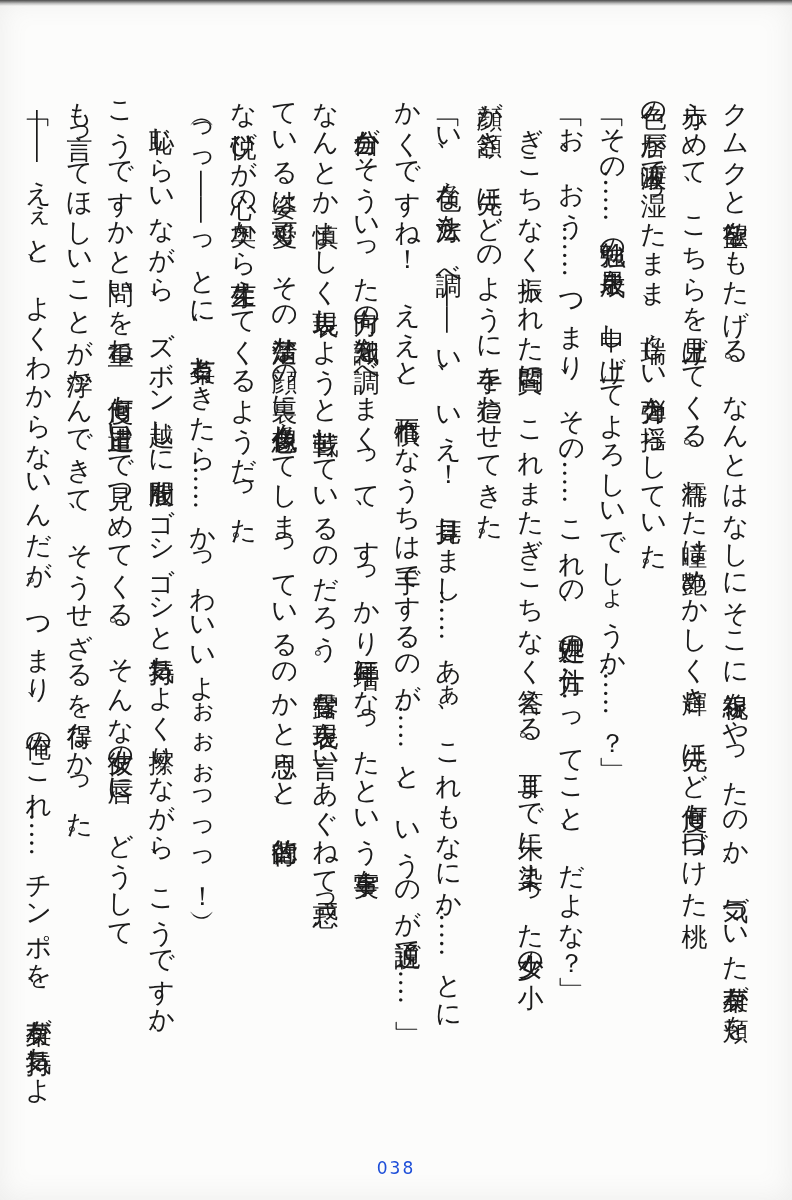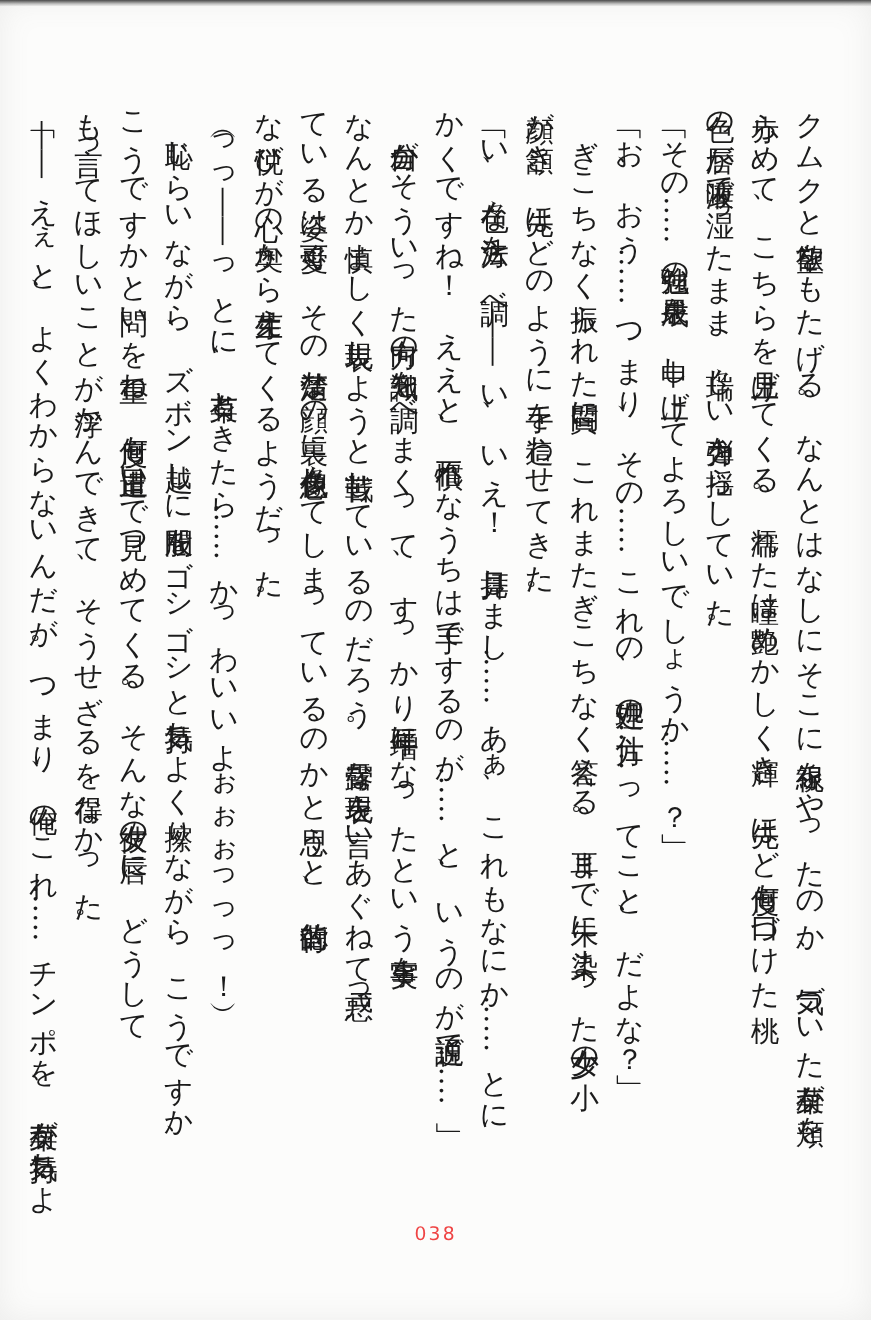--- a/index.html
+++ b/index.html
@@ -44,26 +44,26 @@
     margin: 0;
     white-space: nowrap;
   }
   .text-column.indent {
     padding-top: 26px;
   }
   .page-number {
     position: absolute;
     left: 0;
     right: 0;
-    top: 1112px;
+    top: 1158px;
     text-align: center;
     font-family: "DejaVu Sans", "Liberation Sans", sans-serif;
     font-size: 17px;
     letter-spacing: 2px;
-    color: #ef4444;
+    color: #1d4ed8;
   }
 </style>
 </head>
 <body>
 
 <div class="page">
   <div class="scan-shadow-top"></div>
   <div class="scan-vignette"></div>
   <div class="text-area" id="text-columns">
       <div class="text-column">クムクと欲望をもたげる。なんとはなしにそこに視線をやったのか、気づいた有菜が頬を</div>

